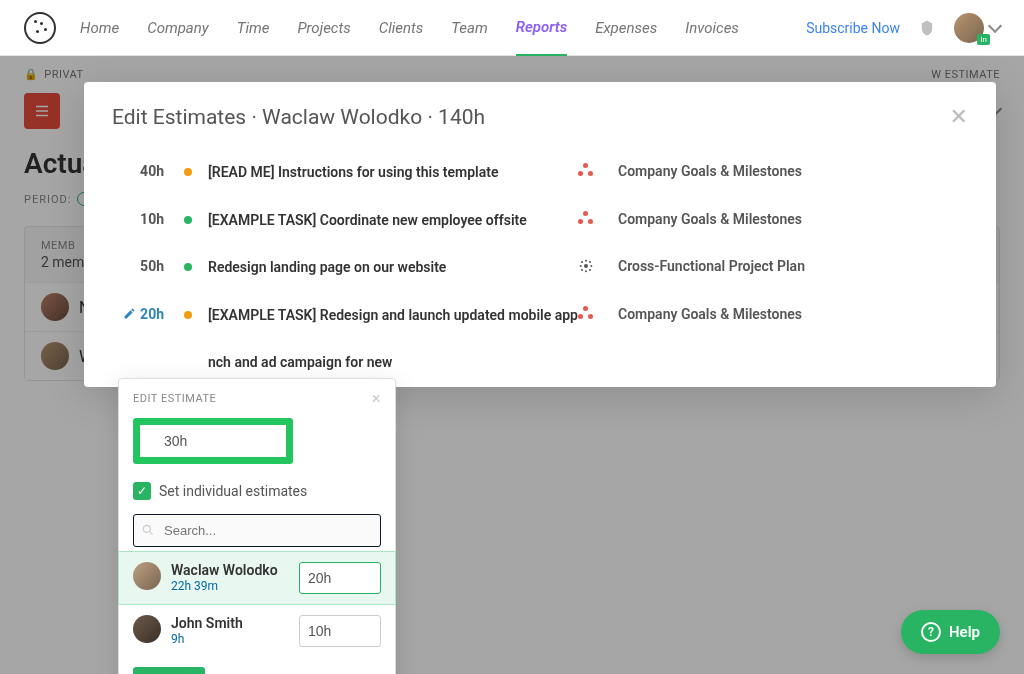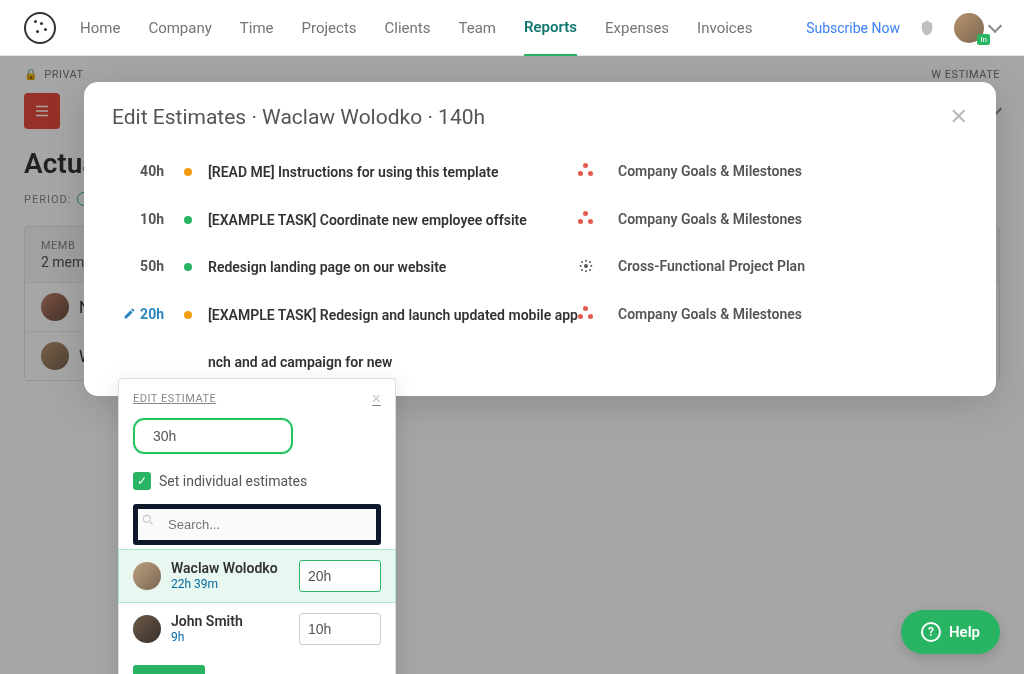--- a/index.html
+++ b/index.html
@@ -2,22 +2,22 @@
 <html><head>
 <meta charset="utf-8">
 <style>
 * { box-sizing: border-box; margin: 0; padding: 0; }
 html, body { height: 100%; font-family: -apple-system, BlinkMacSystemFont, "Segoe UI", Roboto, sans-serif; color: #333; background: #fff; }
 
 .topnav { display: flex; align-items: center; height: 56px; padding: 0 24px; border-bottom: 1px solid #e5e5e5; }
 .logo-icon { width: 32px; height: 32px; border: 2px solid #333; border-radius: 50%; position: relative; margin-right: 24px; }
 .logo-icon::before { content: ""; position: absolute; left: 8px; top: 6px; width: 3px; height: 3px; background:#333; border-radius:50%; box-shadow: 6px 2px 0 #333, 10px 8px 0 #333, 2px 10px 0 #333; }
 .nav-links { display: flex; gap: 28px; flex: 1; align-items: center; }
-.nav-link { color: #757575; font-size: 15px; text-decoration: none; cursor: pointer; padding-bottom: 18px; padding-top: 18px; }
-.nav-link.active { color: #0f766e; font-weight: 600; border-bottom: 3px solid #28b463; margin-bottom: -1px; }
+.nav-link { color: #757575; font-size: 15px; text-decoration: none; cursor: pointer; padding-bottom: 18px; padding-top: 18px; font-style: italic; }
+.nav-link.active { color: #8b5cf6; font-weight: 600; border-bottom: 3px solid #28b463; margin-bottom: -1px; }
 .subscribe { color: #3b82f6; font-size: 14px; cursor: pointer; margin-right: 18px; }
 .bell-icon { width: 18px; height: 18px; color: #bfbfbf; margin-right: 18px; cursor: pointer; }
 .avatar-wrap { display: flex; align-items: center; gap: 6px; position: relative; }
 .nav-avatar { width: 30px; height: 30px; border-radius: 50%; background: linear-gradient(135deg,#b8956f,#7a6550); }
 .avatar-badge { position: absolute; bottom: -2px; right: 10px; background:#28b463; color:#fff; font-size:8px; padding:1px 3px; border-radius:2px; }
 .chevron { width: 10px; height: 10px; border-right: 2px solid #888; border-bottom: 2px solid #888; transform: rotate(45deg); margin-top:-4px;}
 
 .page { position: absolute; top:56px; left:0; right:0; bottom:0; padding: 0; background:#fff; }
 .page-overlay { position:absolute; inset:0; background:rgba(0,0,0,.35); }
 .crumb-row { display:flex; align-items:center; padding:12px 24px; font-size:11px; color:#777; letter-spacing:.5px;}
@@ -32,21 +32,21 @@
 .period-indicator{width:14px;height:14px;border:1.5px solid #28b463;border-radius:50%;}
 .members-card { margin: 16px 24px; border:1px solid #e5e5e5; border-radius:4px; background:#f7f7f7;}
 .members-card-header{padding:12px 16px;}
 .members-label{font-size:11px;letter-spacing:.5px;color:#888;}
 .members-count{font-size:14px;color:#555;margin-top:2px;}
 .member-row{display:flex;align-items:center;padding:10px 16px;border-top:1px solid #eee;gap:10px;background:#fff;}
 .member-avatar{width:28px;height:28px;border-radius:50%;}
 .m-avatar-1{background:linear-gradient(135deg,#c0826b,#6b4c3e);}
 .m-avatar-2{background:linear-gradient(135deg,#b8956f,#7a6550);}
 
-.modal { position:absolute; left:84px; right:28px; top:82px; background:#fff; border-radius:14px; box-shadow:0 8px 40px rgba(0,0,0,.15); padding-bottom:9px; max-height: 453px;}
+.modal { position:absolute; left:84px; right:28px; top:82px; background:#fff; border-radius:4px; box-shadow:0 8px 40px rgba(0,0,0,.15); padding-bottom:0; max-height: 453px;}
 .modal-header{display:flex;align-items:center;padding:22px 28px 10px;}
 .modal-title{font-size:21px;color:#555;}
 .close-icon{margin-left:auto;font-size:22px;color:#bbb;cursor:pointer;}
 .est-list{padding:10px 28px 0;}
 .est-row{display:flex;align-items:flex-start;padding:14px 0;}
 .est-hours{width:52px;text-align:right;font-size:14px;color:#555;font-weight:700;}
 .est-hours.editing{color:#2e86c1;display:flex;align-items:center;gap:4px;justify-content:flex-end;}
 .est-hours.editing .pencil-icon{width:13px;height:13px;}
 .bullet{width:8px;height:8px;border-radius:50%;margin:5px 16px 0 20px;flex-shrink:0;}
 .b-orange{background:#f39c12;}
@@ -54,31 +54,31 @@
 .est-task{flex:0 0 370px;font-size:14px;color:#333;font-weight:600;line-height:1.4;}
 .est-proj{display:flex;align-items:center;gap:24px;font-size:14px;color:#555;font-weight:600;}
 .proj-icon{width:16px;height:16px;position:relative;}
 .proj-icon.circles span{position:absolute;width:5px;height:5px;border-radius:50%;background:#e55a4f;}
 .proj-icon.circles span:nth-child(1){left:5px;top:0;}
 .proj-icon.circles span:nth-child(2){left:0;top:8px;}
 .proj-icon.circles span:nth-child(3){left:10px;top:8px;}
 .proj-icon.star{display:flex;align-items:center;justify-content:center;color:#555;}
 
 .popover{position:absolute; left:118px; top:378px; width:278px; background:#fff; border:1px solid #ddd; border-radius:4px; box-shadow:0 6px 24px rgba(0,0,0,.12); z-index:50;}
-.pop-header{display:flex;align-items:center;padding:10px 14px 4px;font-size:11px;letter-spacing:.5px;color:#888;text-decoration:underline;}
+.pop-header{display:flex;align-items:center;padding:10px 14px 4px;font-size:11px;letter-spacing:.5px;color:#888;}
 .pop-close{margin-left:auto;color:#ccc;font-size:16px;cursor:pointer;}
 .pop-body{padding:6px 14px 8px;}
-.pop-input{width:160px;padding:8px 18px;border:2px solid #22c55e;border-radius:11px;font-size:14px;color:#555;}
+.pop-input{width:160px;padding:8px 24px;border:7px solid #22c55e;border-radius:3px;font-size:14px;color:#555;}
 .chk-row{display:flex;align-items:center;gap:8px;padding:10px 14px;font-size:14px;color:#555;}
 .chk{width:18px;height:18px;background:#28b463;border-radius:3px;display:flex;align-items:center;justify-content:center;color:#fff;font-size:12px;}
 .search-wrap{padding:4px 14px;}
-.search-input{width:100%;padding:8px 10px 8px 30px;border:5px solid #0f172a;border-radius:3px;font-size:13px;background:#fafafa;color:#888;}
+.search-input{width:100%;padding:8px 10px 8px 30px;border:1px solid #0f172a;border-radius:3px;font-size:13px;background:#fafafa;color:#888;}
 .search-wrap{position:relative;}
 .search-wrap .search-icon{position:absolute;left:22px;top:12px;width:14px;height:14px;color:#ccc;}
-.member-est-row{display:flex;align-items:center;padding:10px 14px;gap:10px;}
+.member-est-row{display:flex;padding:10px 14px;gap:10px;}
 .member-est-row.selected{background:#e8f8f0;border:1px solid #a8e6c5;margin:0 -1px;}
 .mer-avatar{width:28px;height:28px;border-radius:50%;flex-shrink:0;}
 .mer-a1{background:linear-gradient(135deg,#bca081,#7a6550);}
 .mer-a2{background:linear-gradient(135deg,#6b5a4a,#3a3028);}
 .mer-info{flex:1;line-height:1.2;}
 .mer-name{font-size:14px;font-weight:600;color:#333;}
 .mer-sub{font-size:12px;color:#0369a1;}
 .mer-input{width:82px;padding:7px 8px;border:1px solid #ccc;border-radius:3px;font-size:14px;color:#555;}
 .mer-input.focused{border-color:#28b463;}
 .pop-footer{display:flex;align-items:center;gap:18px;padding:10px 14px;}

